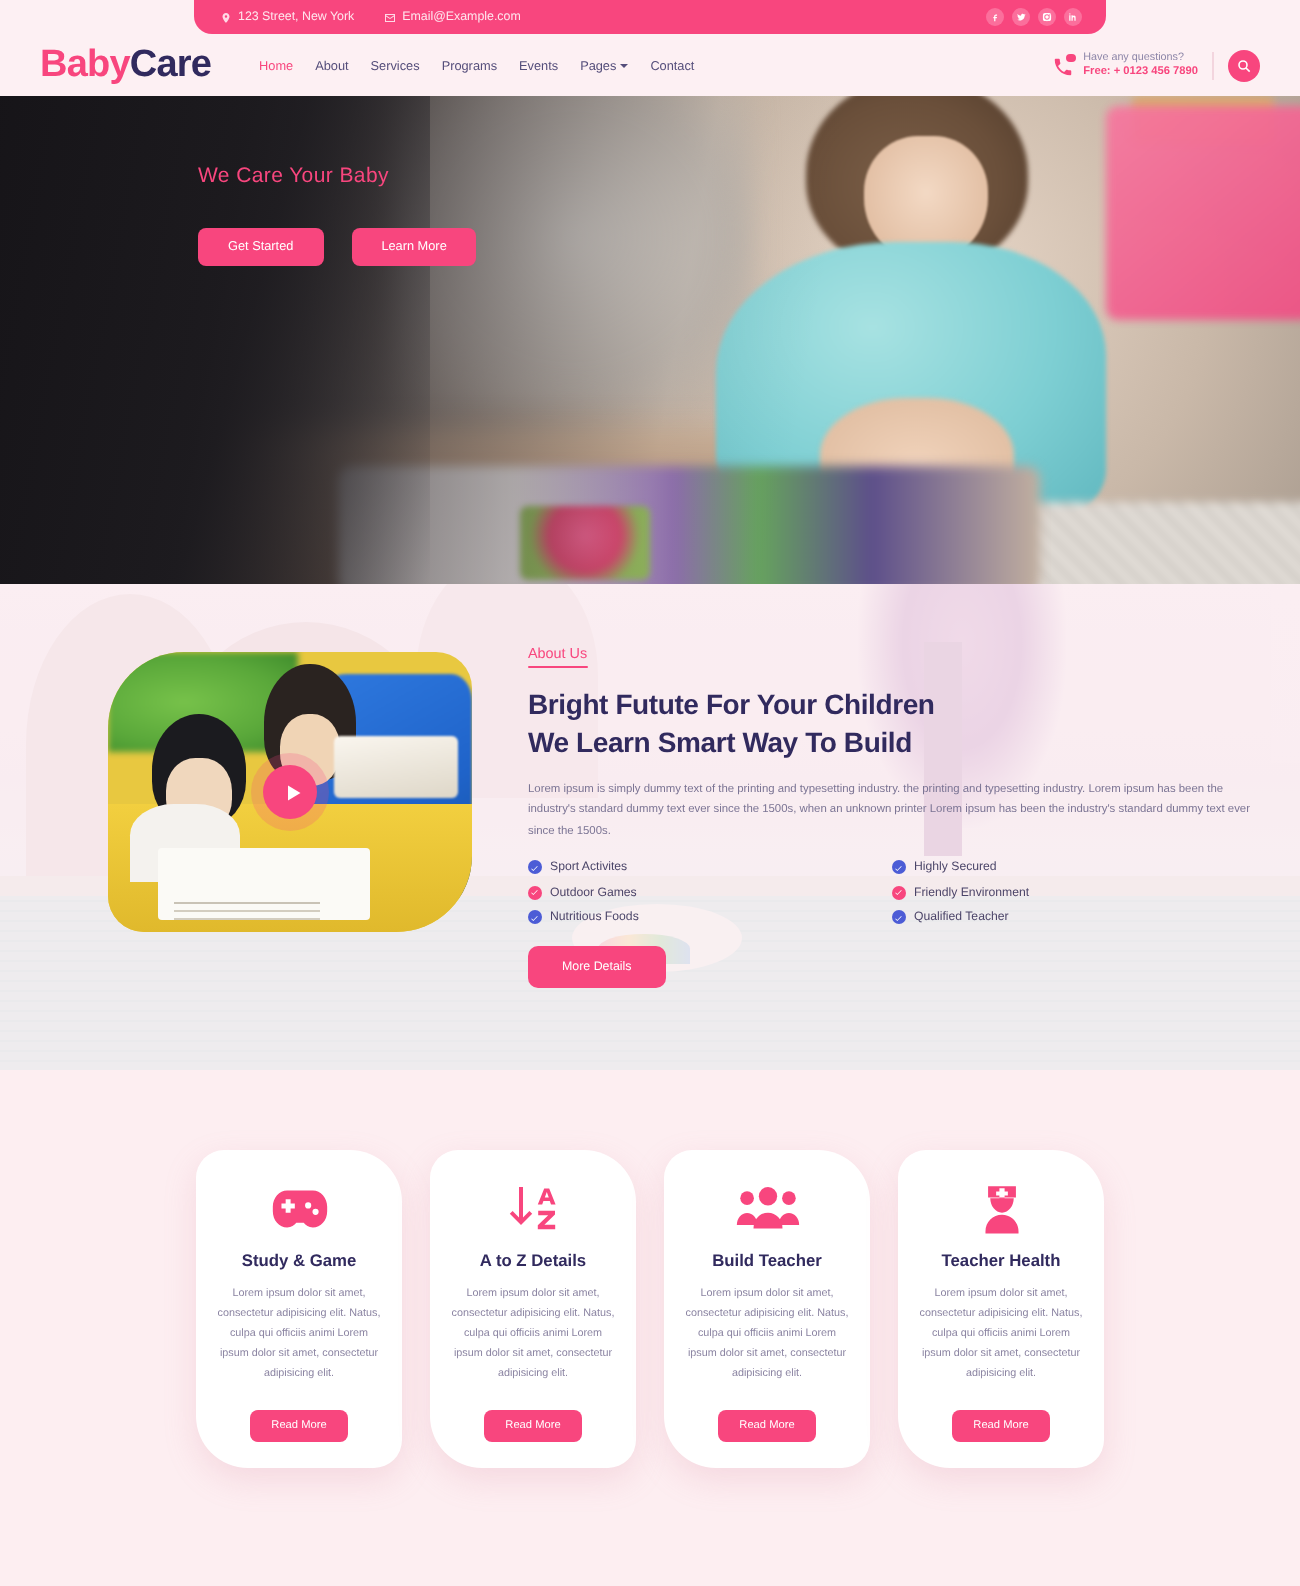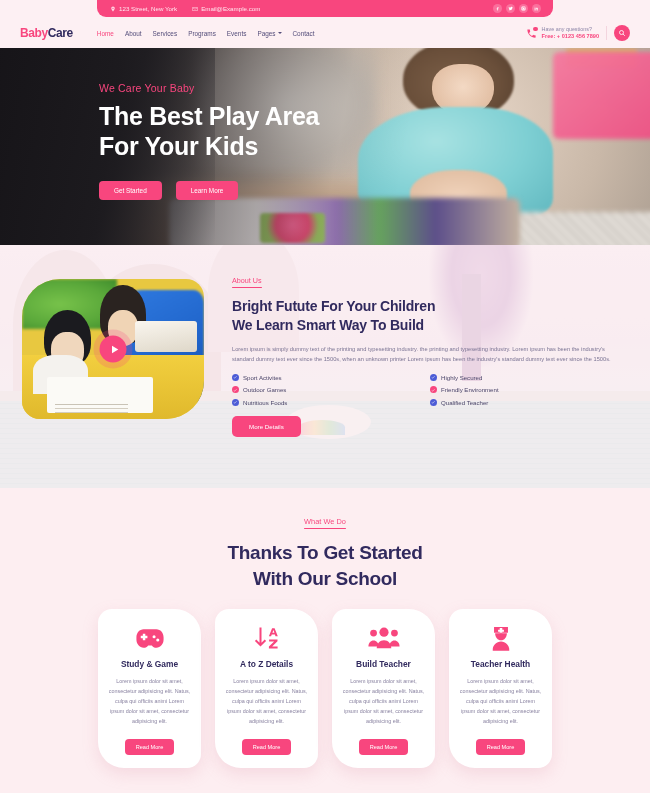--- a/index.html
+++ b/index.html
@@ -27,21 +27,21 @@
     width: 9px; height: 9px; border-radius: 50%;
     background: #fb6f9c; display: flex; align-items: center; justify-content: center;
   }
   .soc svg { width: 5px; height: 5px; fill: #ffffff; }
 
   
   .header {
     width: 650px; height: 30px; background: #fdf0f3;
     display: flex; align-items: center; padding: 0 20px;
   }
-  .logo { font-size: 12px; font-weight: bold; letter-spacing: -0.4px; white-space: nowrap; }
+  .logo { font-size: 19px; font-weight: bold; letter-spacing: -0.4px; white-space: nowrap; }
   .logo .l1 { color: #f8467e; }
   .logo .l2 { color: #312a5e; }
   .nav { display: flex; align-items: center; gap: 11px; margin-left: 24px; }
   .nav a {
     font-size: 6.4px; color: #544d7a; text-decoration: none; white-space: nowrap;
     display: flex; align-items: center; gap: 2px;
   }
   .nav a.active { color: #f8467e; }
   .caret { width: 0; height: 0; border-left: 2px solid transparent; border-right: 2px solid transparent; border-top: 2.4px solid #544d7a; display: inline-block; }
   .hdr-right { margin-left: auto; display: flex; align-items: center; gap: 7px; }
@@ -53,21 +53,21 @@
   .phone-txt .q { font-size: 5.4px; color: #8d86a8; }
   .phone-txt .n { font-size: 5.6px; color: #f8467e; font-weight: bold; }
   .hdr-div { width: 1px; height: 14px; background: #f3d5de; }
   .search-btn {
     width: 16px; height: 16px; border-radius: 50%; background: #f8467e;
     display: flex; align-items: center; justify-content: center; border: none; cursor: pointer;
   }
   .search-btn svg { width: 8px; height: 8px; fill: none; stroke: #fff; stroke-width: 2.4; }
 
   
-  .hero { position: relative; width: 650px; height: 197px; overflow: hidden; background: #4c1d95; }
+  .hero { position: relative; width: 650px; height: 244px; overflow: hidden; background: #4c1d95; }
   .hero-img { position: absolute; inset: 0; }
   .hero-bgbase { position: absolute; inset: 0; background:
      radial-gradient(circle at 72% 38%, #e8d7c8 0%, #c9b8a8 28%, #9d9186 55%, #6d655c 80%); }
   
   .hb1 { position: absolute; left: 0; top: 0; width: 33%; height: 100%; background: linear-gradient(105deg,#262529 0%, #2e2c30 55%, rgba(60,56,58,0) 100%); }
   .hb2 { position: absolute; left: 30%; top: -6%; width: 28%; height: 70%; background: radial-gradient(ellipse at center, #d8d3cd 0%, #bdb5ad 60%, rgba(150,142,134,0) 100%); filter: blur(6px); }
   .hb3 { position: absolute; left: 0; bottom: -4%; width: 62%; height: 36%; background: linear-gradient(180deg, rgba(205,176,150,0.9), rgba(150,120,96,0.95)); filter: blur(7px); }
   
   .child-head { position: absolute; left: 62%; top: -4%; width: 17%; height: 40%; background: radial-gradient(ellipse at 45% 55%, #7b5f48 0%, #6a4f3a 55%, #4f3a2a 100%); border-radius: 50% 50% 46% 46%; filter: blur(1.2px); }
   .child-face { position: absolute; left: 66.5%; top: 8%; width: 9.5%; height: 26%; background: radial-gradient(ellipse at 50% 45%, #f3d9c4 0%, #e3c0a5 70%, #cda88d 100%); border-radius: 48% 48% 55% 55%; filter: blur(0.6px); }
@@ -83,21 +83,21 @@
   .hero-sub { font-size: 10.5px; color: #f8467e; margin-bottom: 7px; letter-spacing: .2px; }
   .hero-title { font-size: 25px; line-height: 1.2; font-weight: bold; color: #ffffff; letter-spacing: -0.3px; }
   .hero-btns { display: flex; gap: 14px; margin-top: 20px; }
   .btn-pink {
     background: #f8467e; color: #fff; border: none; border-radius: 4px;
     font-size: 6.4px; padding: 6px 15px; cursor: pointer; white-space: nowrap;
     font-family: "Liberation Sans", sans-serif;
   }
 
   
-  .about { position: relative; width: 650px; height: 243px; overflow: hidden; background: #fdf0f3; }
+  .about { position: relative; width: 650px; height: 243px; overflow: hidden; background: #fdf0f3; padding-left: 32px; }
   .about-bg { position: absolute; inset: 0; opacity: .32; }
   .ab-sky { position: absolute; inset: 0; background: linear-gradient(180deg,#f7eaf0 0%, #f3e6ee 40%, #eef0f2 72%, #e2eff0 100%); }
   .ab-arch1 { position: absolute; left: 2%; top: 2%; width: 16%; height: 62%; background: #e9d6d9; border-radius: 50% 50% 0 0; }
   .ab-arch2 { position: absolute; left: 13%; top: 8%; width: 21%; height: 58%; background: #e5d0d4; border-radius: 50% 50% 0 0; }
   .ab-arch3 { position: absolute; left: 32%; top: -6%; width: 14%; height: 50%; background: #ecdade; border-radius: 50% 50% 0 0; }
   .ab-palm { position: absolute; left: 66%; top: -4%; width: 16%; height: 54%; background: radial-gradient(ellipse at 50% 30%, #d7aed4 0%, #c79ac9 40%, rgba(199,154,201,0) 72%); }
   .ab-palm2 { position: absolute; left: 71%; top: 12%; width: 3%; height: 44%; background: #c49ec3; }
   .ab-pool { position: absolute; left: 0; bottom: 0; width: 100%; height: 36%; background: repeating-linear-gradient(0deg,#cfe5e6 0 4px,#c3dedf 4px 5px), repeating-linear-gradient(90deg,#cfe5e6 0 4px,#c3dedf 4px 5px); }
   .ab-ledge { position: absolute; left: 0; bottom: 34%; width: 100%; height: 6%; background: #e6e3df; }
   .ab-float { position: absolute; left: 44%; bottom: 20%; width: 13%; height: 14%; background: #f2f0ee; border-radius: 50%; }
@@ -267,24 +267,20 @@
     <div class="child-body"></div>
       <div class="child-arm"></div>
     <div class="mat"></div>
       <div class="books"></div>
       <div class="books2"></div>
     <div class="hb1"></div>
   </div>
   <div class="hero-shade"></div>
   <div class="hero-content">
     <div class="hero-sub">We Care Your Baby</div>
-    <h1 class="hero-title">
-      <span style="display:block">The Best Play Area</span>
-      <span style="display:block">For Your Kids</span>
-    </h1>
     <div class="hero-btns">
       <button class="btn-pink">Get Started</button>
       <button class="btn-pink">Learn More</button>
     </div>
   </div>
 </section>
 
 <section class="about">
   <div class="about-bg">
     <div class="ab-sky"></div>
@@ -375,27 +371,20 @@
             </span>
             <span>Qualified Teacher</span>
           </li>
       </ul>
       <button class="more-btn">More Details</button>
     </div>
   </div>
 </section>
 
 <section class="wwd">
-  <div class="wwd-head">
-    <span class="wwd-eyebrow">What We Do</span>
-    <h2 class="wwd-h2">
-      <span style="display:block">Thanks To Get Started</span>
-      <span style="display:block">With Our School</span>
-    </h2>
-  </div>
   <div class="cards">
 
     <div class="card">
       <div class="card-ico">
         <svg width="30" height="21" viewBox="0 0 24 17">
             <path d="M6.8 1h10.4C20.4 1 23 3.9 23 7.6v1.8c0 3.7-2.6 6.6-5.8 6.6-1.7 0-2.9-.9-3.7-1.9h-3c-.8 1-2 1.9-3.7 1.9C3.6 16 1 13.1 1 9.4V7.6C1 3.9 3.6 1 6.8 1zM6.2 4.6v1.7H4.5v2h1.7v1.7h2V8.3h1.7v-2H8.2V4.6h-2zm9.1 1.2a1.25 1.25 0 1 0 0 2.5 1.25 1.25 0 0 0 0-2.5zm3 2.6a1.25 1.25 0 1 0 0 2.5 1.25 1.25 0 0 0 0-2.5z"></path>
           </svg>
       </div>
       <div class="card-title">Study &amp; Game</div>
       <div class="card-desc">Lorem ipsum dolor sit amet, consectetur adipisicing elit. Natus, culpa qui officiis animi Lorem ipsum dolor sit amet, consectetur adipisicing elit.</div>

